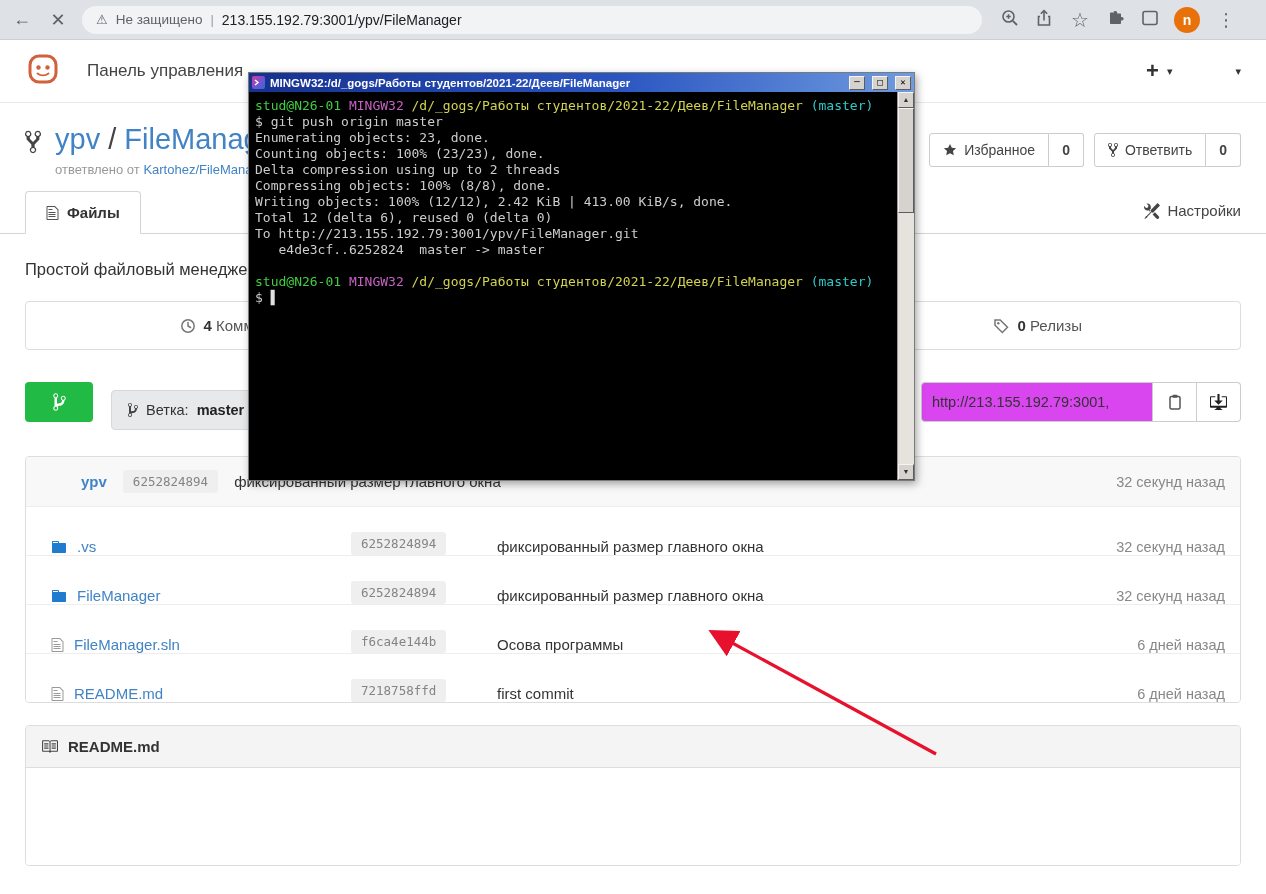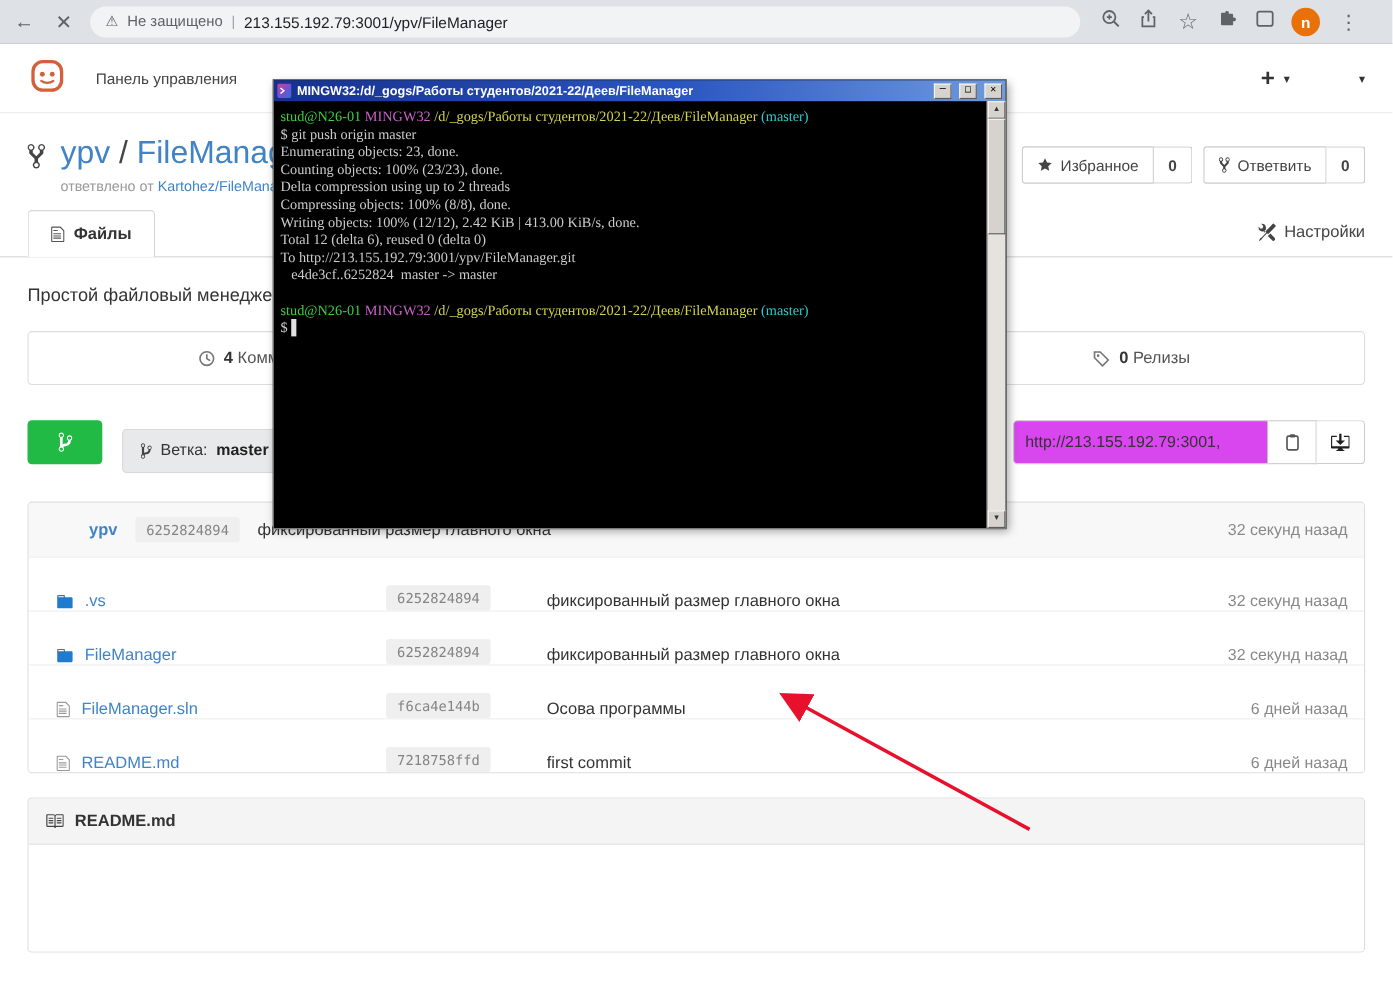--- a/index.html
+++ b/index.html
@@ -12,21 +12,21 @@
   .address-bar { flex:1; height:28px; background:#f1f3f4; border-radius:14px; display:flex; align-items:center; padding:0 14px; gap:8px; max-width:900px; }
   .addr-warning { color:#5f6368; font-size:13px; }
   .addr-label { color:#5f6368; font-size:13.5px; }
   .addr-pipe { color:#9aa0a6; font-size:13px; }
   .addr-url { color:#202124; font-size:14px; }
   .toolbar-icons { display:flex; align-items:center; gap:14px; margin-left:6px; }
   .avatar { width:26px; height:26px; border-radius:50%; background:#e8710a; color:#fff; font-size:14px; font-weight:bold; display:flex; align-items:center; justify-content:center; }
 
   
   .gogs-nav { height:63px; background:#fff; display:flex; align-items:center; padding:0 25px; border-bottom:1px solid #eaeaea; }
-  .nav-menu-item { margin-left:26px; font-size:14px; color:#444; cursor:pointer; }
+  .nav-menu-item { margin-left:26px; font-size:17px; color:#444; cursor:pointer; }
   .nav-right { margin-left:auto; display:flex; align-items:center; gap:8px; }
   .nav-plus { font-size:22px; color:#333; font-weight:bold; cursor:pointer; }
   .nav-caret { font-size:11px; color:#333; cursor:pointer; }
   .nav-caret.solo { margin-left:55px; }
 
   
   .repo-header { display:flex; padding:20px 25px 0 25px; }
   .repo-title-block { display:flex; gap:14px; }
   .repo-fork-glyph { margin-top:6px; }
   .repo-title { font-size:29px; font-weight:normal; color:#444; }
@@ -80,21 +80,21 @@
   .readme-head { display:flex; align-items:center; gap:10px; padding:12px 15px; background:#f4f4f4; border-bottom:1px solid #ddd; font-size:15px; font-weight:bold; color:#333; }
   .readme-body { height:97px; background:#fff; }
 
   
   .terminal { position:absolute; left:248px; top:72px; width:667px; height:409px; background:#000; border:1px solid #7a7a7a; box-shadow:2px 3px 8px rgba(0,0,0,.35); z-index:100; display:flex; flex-direction:column; }
   .term-titlebar { height:19px; background:linear-gradient(90deg,#16318f 0%,#2a55c0 55%,#6f9be0 100%); display:flex; align-items:center; padding:0 3px; gap:5px; flex:0 0 auto; cursor:default; }
   .term-title { flex:1; color:#fff; font-size:11.5px; font-weight:bold; white-space:nowrap; overflow:hidden; }
   .term-btn { width:16px; height:14px; background:#d6d3ce; border:1px solid; border-color:#f5f4f2 #5c5c5c #5c5c5c #f5f4f2; font-size:9px; line-height:11px; text-align:center; color:#000; font-family:"DejaVu Sans Mono", monospace; margin-left:2px; cursor:pointer; }
   .term-main { flex:1; display:flex; min-height:0; }
   .term-output { flex:1; padding:6px 6px; font-family:"DejaVu Sans Mono", monospace; font-size:13px; line-height:16px; color:#cccccc; overflow:hidden; cursor:text; }
-  .term-line { white-space:pre;font-family:Liberation Serif, serif; }
+  .term-line { white-space:pre; }
   .term-scroll { width:17px; background:#e6e3de; border-left:1px solid #9a9a9a; display:flex; flex-direction:column; }
   .scroll-btn { height:16px; background:#d6d3ce; border:1px solid; border-color:#f5f4f2 #5c5c5c #5c5c5c #f5f4f2; font-size:7px; line-height:14px; text-align:center; color:#333; cursor:pointer; }
   .scroll-thumb { height:105px; background:#d6d3ce; border:1px solid; border-color:#f5f4f2 #5c5c5c #5c5c5c #f5f4f2; cursor:grab; }
   .scroll-track { flex:1; cursor:pointer; }
   .scroll-btn.bottom { margin-top:auto; }
 
   
   .arrow-overlay { position:absolute; left:0; top:0; z-index:50; pointer-events:none; }
 </style>
 </head>

